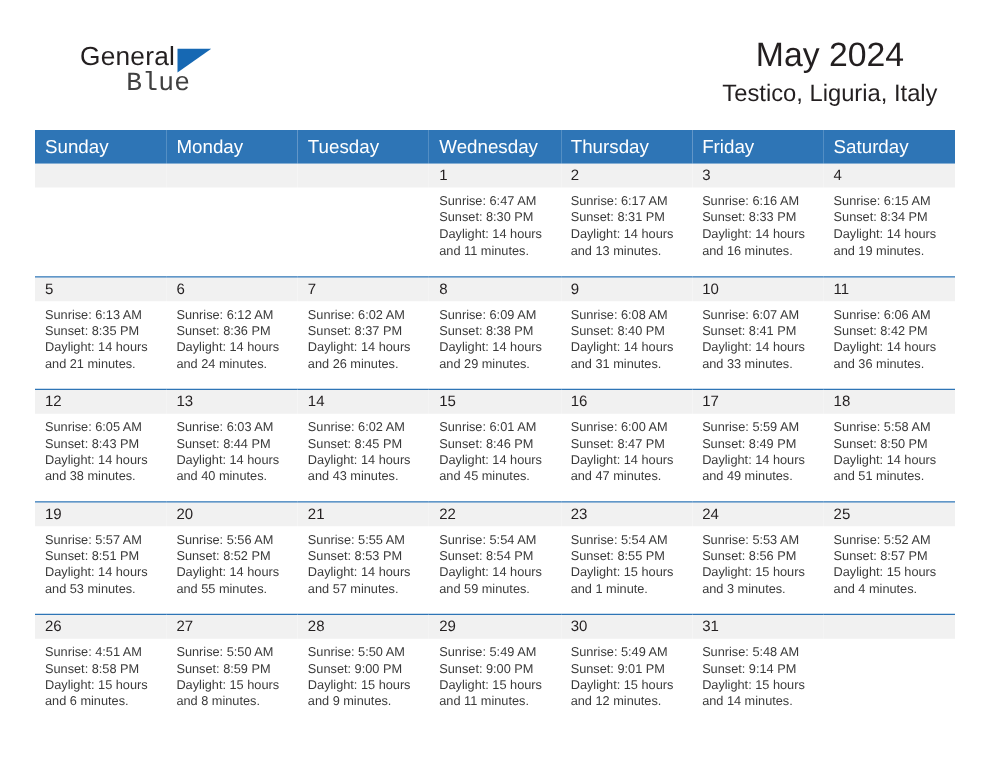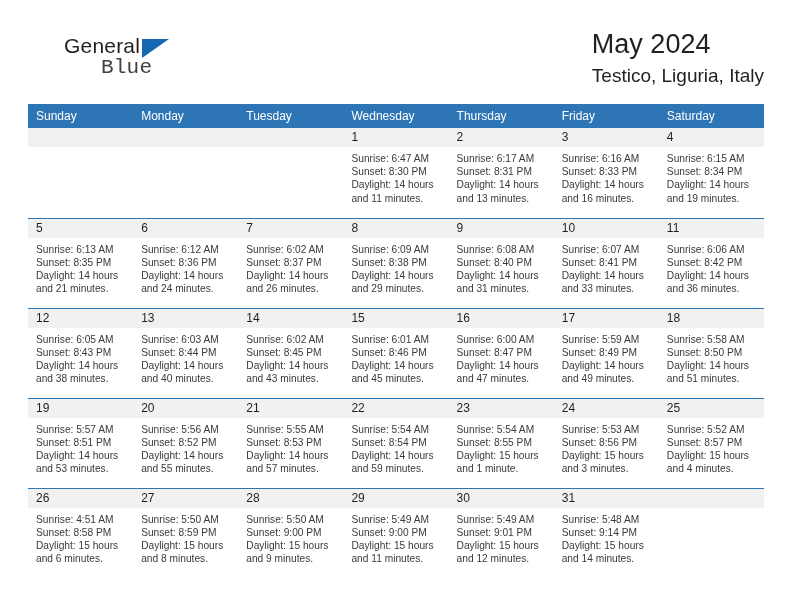--- a/index.html
+++ b/index.html
@@ -60,23 +60,23 @@
     left: 37px;
     top: 22px;
     font-size: 21px;
     letter-spacing: 0.2px;
     color: #404040;
     font-family: Liberation Mono, monospace;
   }
 
   .title-block {
     position: absolute;
-    right: 28px;
+    right: 42px;
     top: 28px;
-    text-align: left;
+    text-align: center;
   }
   .cal-title {
     font-size: 27px;
     color: #231f20;
     line-height: 32px;
     white-space: nowrap;
   }
   .cal-subtitle {
     font-size: 19px;
     color: #231f20;
@@ -90,21 +90,21 @@
     position: absolute;
     left: 28px;
     top: 104px;
     width: 736px;
     border-collapse: collapse;
     table-layout: fixed;
   }
   .cal th {
     background: #2e75b6;
     color: #ffffff;
-    font-size: 12px;
+    font-size: 15px;
     font-weight: normal;
     text-align: left;
     padding: 5px 0 5px 8px;
     height: 20px;
     box-sizing: border-box;
     margin-top: 16px;
   }
   .cal td {
     vertical-align: top;
     padding: 0;

